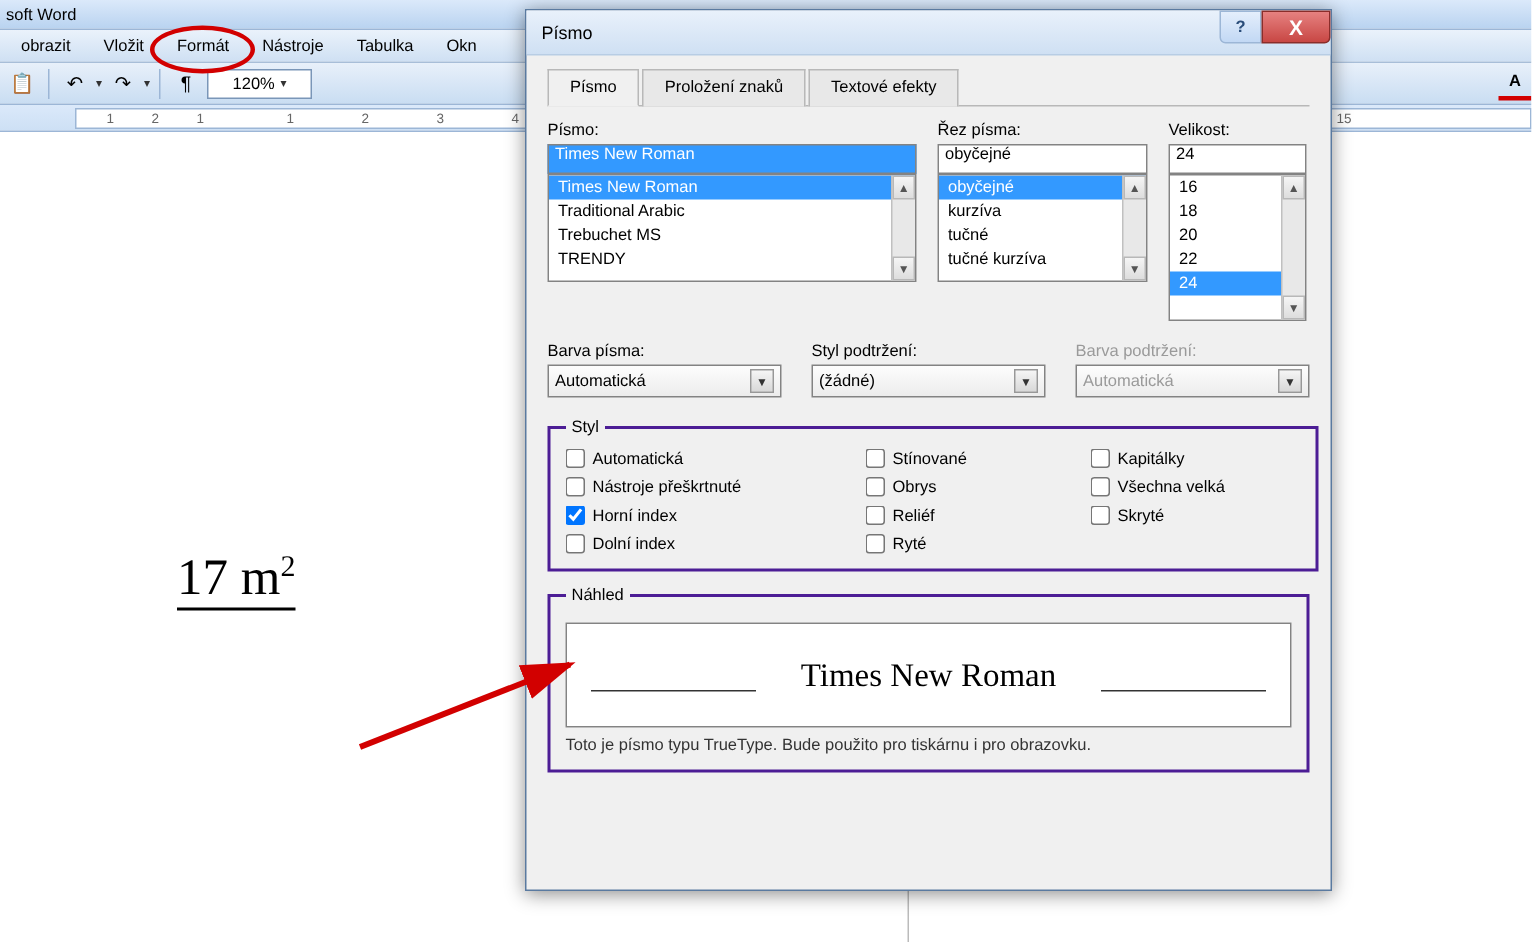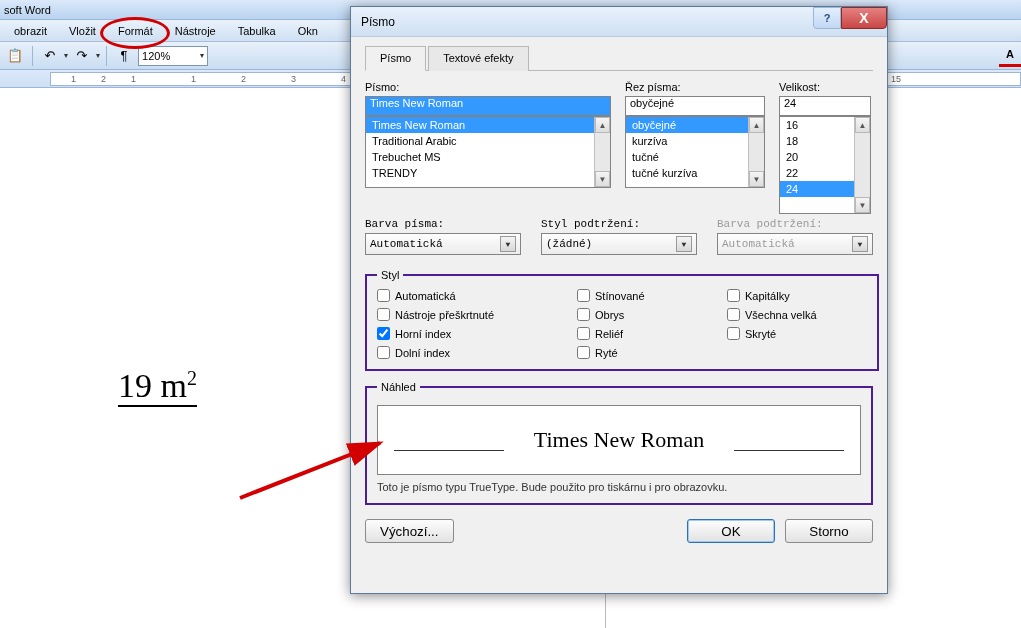--- a/index.html
+++ b/index.html
@@ -66,21 +66,21 @@
     border: 1px solid transparent;
     border-radius: 3px;
     display: flex; align-items: center; justify-content: center;
     font-size: 13px;
   }
   .tool-sep { width: 1px; height: 20px; background: #9cb6d6; margin: 0 3px; }
   .zoom-box {
     width: 70px; height: 20px;
     border: 1px solid #7a96b8;
     background: #fff;
-    padding: 0 3px;
+    padding: 0 16px;
     display: flex; align-items: center; justify-content: space-between;
     font-size: 11px;
   }
   .dd-arrow { font-size: 8px; color: #333; }
   .bold-A { width: 22px; height: 22px; display:flex;align-items:center;justify-content:center; font-weight: bold; color: #000; border-bottom: 3px solid #d20000; }
 
   
   .ruler-strip {
     height: 18px;
     background: linear-gradient(#dbe9fa, #cde0f5);
@@ -228,21 +228,21 @@
   .sb-btn { height: 16px; background: linear-gradient(#f5f5f5,#ddd); border: 1px solid #b8b8b8; font-size: 8px; display:flex;align-items:center;justify-content:center; color:#555;}
   .listbox .item {
     padding: 2px 6px;
     font-size: 11px;
     cursor: default;
   }
   .listbox .item.sel { background: #3399ff; color: #fff; }
 
   
   .cu-row {
-    display: flex; gap: 20px; margin-top: 4px; align-items: flex-end; font-family: Liberation Mono, monospace;
+    display: flex; gap: 20px; margin-top: 14px; align-items: flex-end;
   }
   .combo {
     height: 22px;
     border: 1px solid #838383;
     background: linear-gradient(#fdfdfd,#ececec);
     display: flex; align-items: center; justify-content: space-between;
     padding: 0 4px;
   }
   .combo .arrow-btn {
     width: 16px; height: 16px;
@@ -361,21 +361,21 @@
     <span class="ruler-num" style="left:690px">12</span>
     <span class="ruler-num" style="left:740px">13</span>
     <span class="ruler-num" style="left:790px">14</span>
     <span class="ruler-num" style="left:840px">15</span>
   </div>
 </div>
 
 <div class="doc-area">
   <div class="page-edge"></div>
   <div class="doc-text">
-    <span>19 m</span><sup>2</sup>
+    <span>17 m</span><sup>2</sup>
   </div>
 
   <svg class="red-arrow" width="170" height="110">
     <defs>
       <marker id="ah" markerWidth="10" markerHeight="10" refX="8" refY="3" orient="auto">
         <path d="M0,0 L9,3 L0,6 Z" fill="#d20000"></path>
       </marker>
     </defs>
     <line x1="10" y1="100" x2="150" y2="45" stroke="#d20000" stroke-width="4" marker-end="url(#ah)"></line>
   </svg>
@@ -387,20 +387,21 @@
     <div class="dlg-ctrls">
       <div class="dlg-btn-help">?</div>
       <div class="dlg-btn-close">X</div>
     </div>
   </div>
 
   <div class="dlg-body">
 
     <div class="tab-row">
       <div class="tab active">Písmo</div>
+      <div class="tab">Proložení znaků</div>
       <div class="tab">Textové efekty</div>
     </div>
 
     <div class="font-row">
       <div class="col" style="width:246px">
         <span class="col-label">Písmo:</span>
         <div class="txt-input sel">Times New Roman</div>
         <div class="listbox">
           <div class="item sel">Times New Roman</div>
           <div class="item">Traditional Arabic</div>
@@ -524,22 +525,15 @@
     </fieldset>
 
     <fieldset style="margin-top:10px">
       <legend>Náhled</legend>
       <div class="preview-box">
         <span>Times New Roman</span>
       </div>
       <div class="true-type-note">Toto je písmo typu TrueType. Bude použito pro tiskárnu i pro obrazovku.</div>
     </fieldset>
 
-    <div class="btn-row">
-      <button class="btn">Výchozí...</button>
-      <div class="btn-right">
-        <button class="btn primary">OK</button>
-        <button class="btn">Storno</button>
-      </div>
-    </div>
 
   </div>
 </div>
 
 </body></html>

